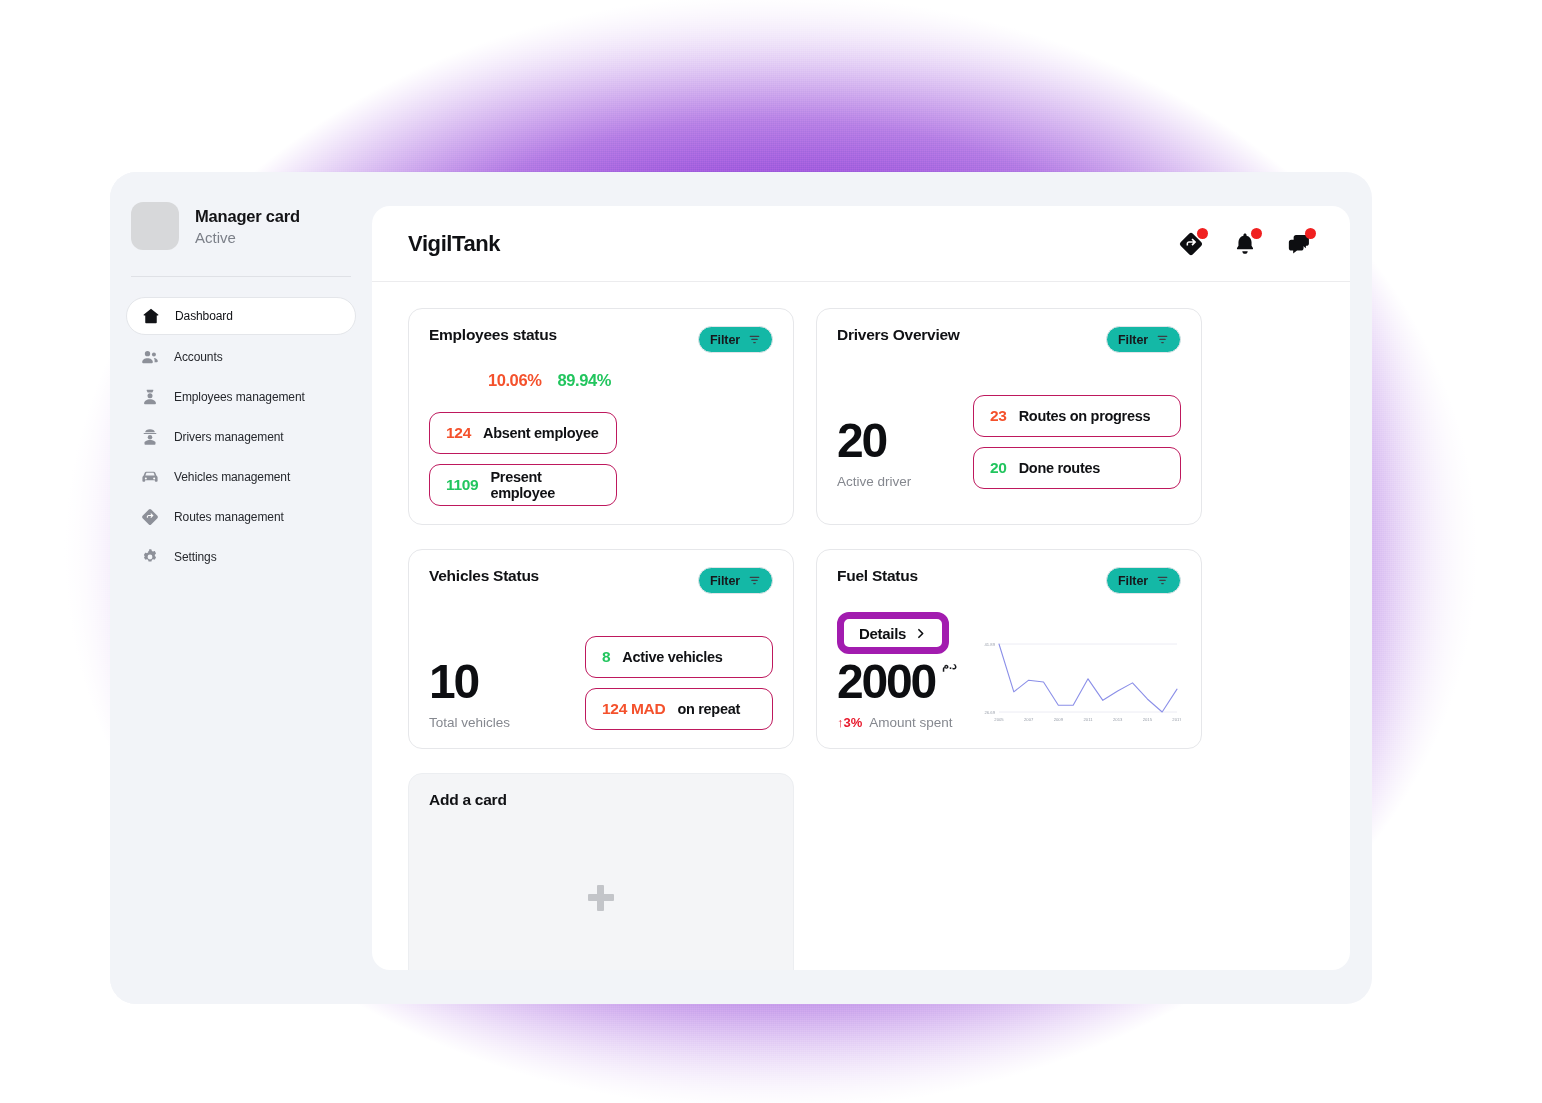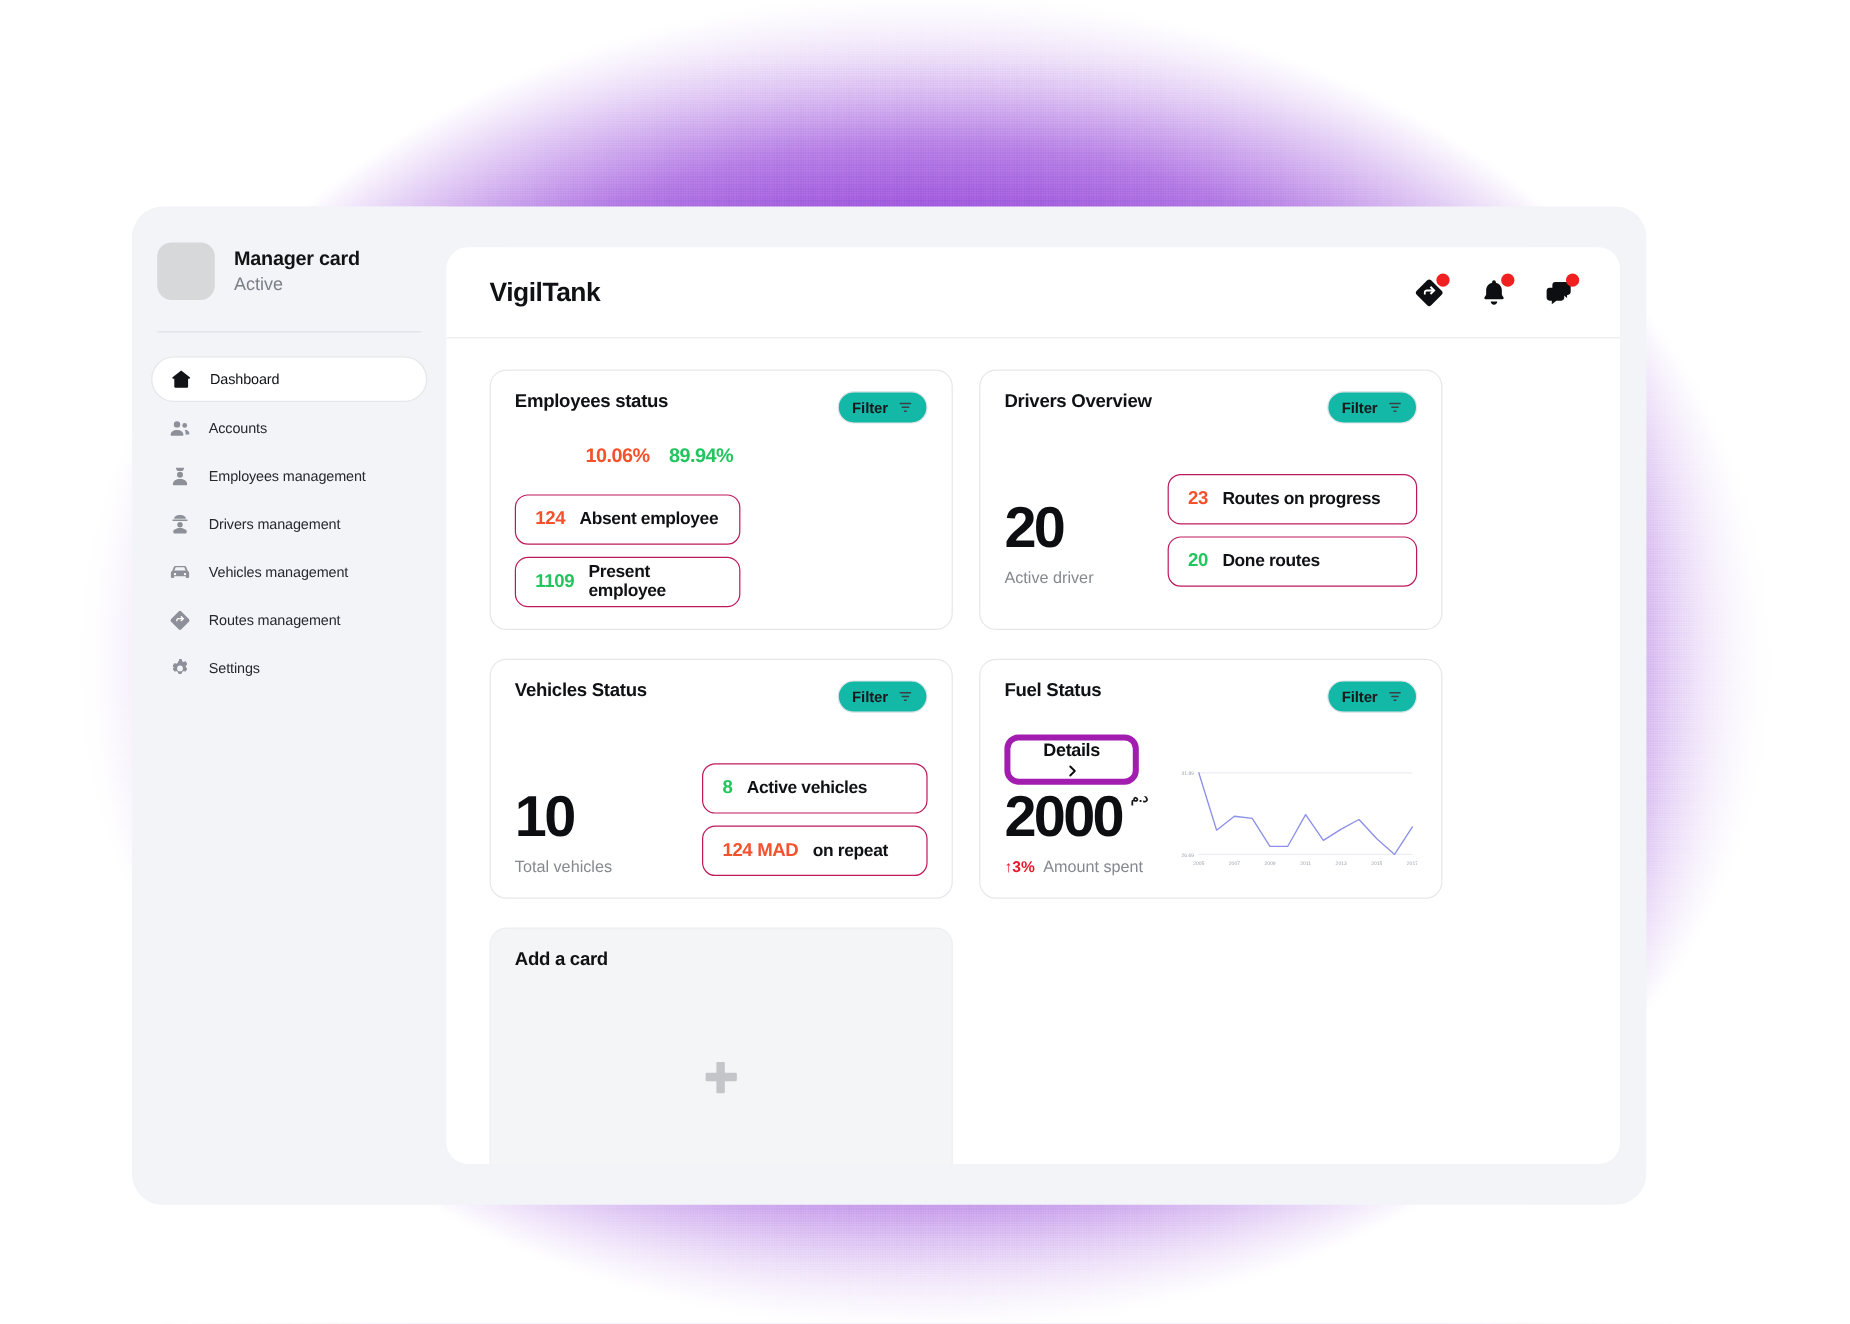--- a/index.html
+++ b/index.html
@@ -246,27 +246,26 @@
   }
   .stat-pill.wide { width: 208px; }
   .stat-num { font-size: 15.5px; font-weight: 700; letter-spacing: -.3px; }
   .stat-num.red { color: #f4512c; }
   .stat-num.green { color: #22c55e; }
   .stat-text { font-size: 14.5px; font-weight: 700; color: #101114; letter-spacing: -.3px; }
 
   
   .details-btn {
     width: 112px; height: 42px;
-    border: 5px solid #a21caf;
+    border: 7px solid #a21caf;
     border-radius: 12px;
     background: #fff;
     display: flex; align-items: center; justify-content: space-between;
     padding: 0 15px;
     cursor: pointer;
-    flex-direction: column;
   }
   .details-btn span { font-size: 15px; font-weight: 700; color: #0d0e11; letter-spacing: -.3px; }
   .fuel-left { display: flex; flex-direction: column; justify-content: space-between; height: 118px; }
   .chart-box { width: 208px; height: 96px; align-self: flex-end; }
 
   
   .add-card {
     background: #f4f5f7;
     border: 1px solid #eceef1;
     border-radius: 14px;

